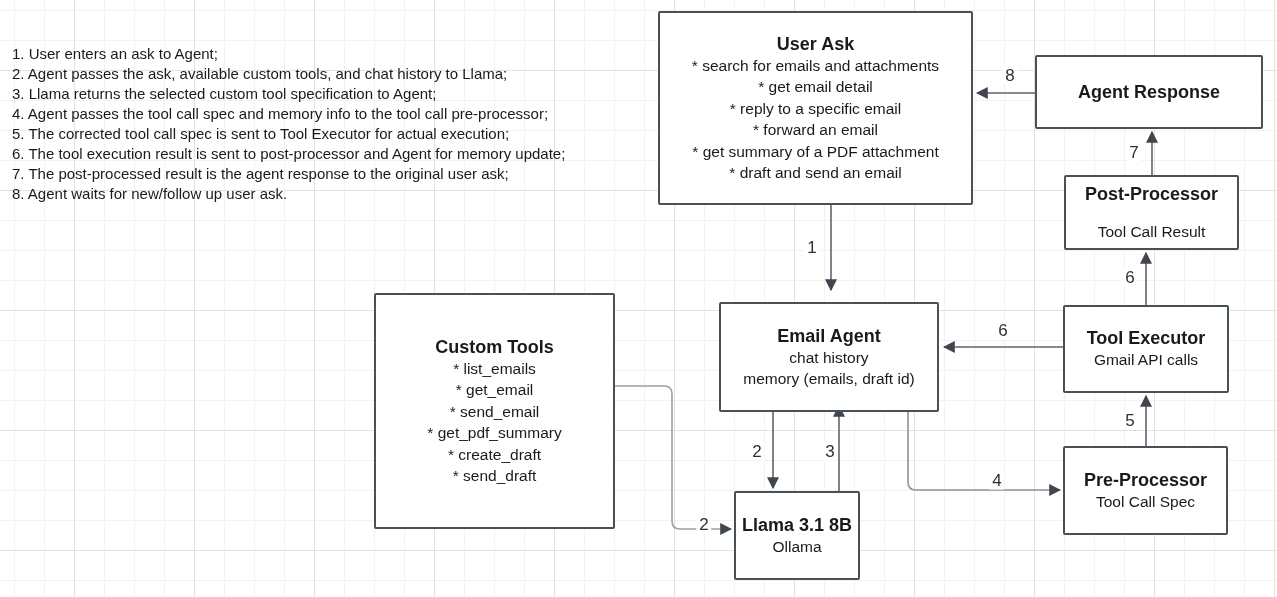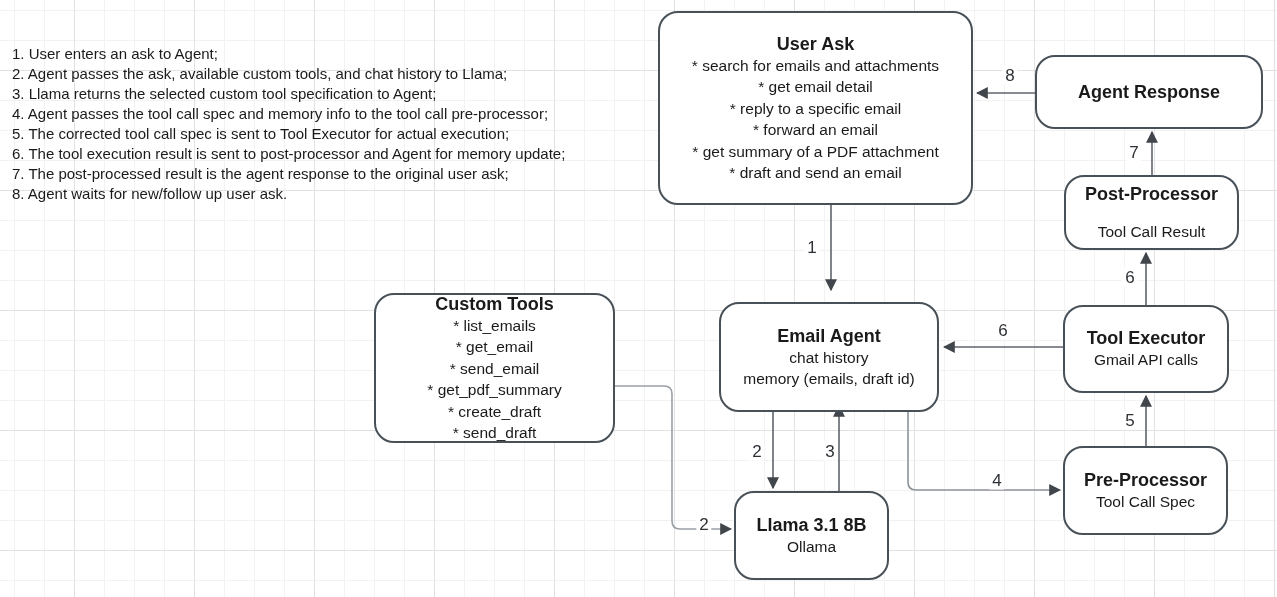--- a/index.html
+++ b/index.html
@@ -19,21 +19,21 @@
     background-position:74px 70px,74px 70px,14px 10px,14px 10px;
   }
   .notes{
     position:absolute;left:12px;top:44px;
     font-size:15px;line-height:20px;white-space:nowrap;
   }
   .node{
     position:absolute;box-sizing:border-box;
     background:#ffffff;
     border:2px solid #485058;
-    border-radius:20px;
+    border-radius:2px;
     display:flex;flex-direction:column;
     align-items:center;justify-content:center;
     text-align:right;
     font-size:15.5px;line-height:21.5px;
   }
   .node .title{font-weight:bold;font-size:18px;line-height:22px;}
   .edges-svg{position:absolute;left:0;top:0;pointer-events:none;}
   .edge-label{
     position:absolute;transform:translate(-50%,-50%);
     font-size:17px;color:#2d3135;background:#ffffff;
@@ -123,28 +123,28 @@
     <div class="title">Pre-Processor</div>
     <div>Tool Call Spec</div>
   </div>
 
   <div class="node" style="left:719px;top:302px;width:220px;height:110px;">
     <div class="title">Email Agent</div>
     <div>chat history</div>
     <div>memory (emails, draft id)</div>
   </div>
 
-  <div class="node" style="left:374px;top:293px;width:241px;height:150px;">
+  <div class="node" style="left:374px;top:293px;width:241px;height:236px;">
     <div class="title">Custom Tools</div>
     <div>* list_emails</div>
     <div>* get_email</div>
     <div>* send_email</div>
     <div>* get_pdf_summary</div>
     <div>* create_draft</div>
     <div>* send_draft</div>
   </div>
 
-  <div class="node" style="left:734px;top:491px;width:155px;height:89px;">
+  <div class="node" style="left:734px;top:491px;width:126px;height:89px;">
     <div class="title">Llama 3.1 8B</div>
     <div>Ollama</div>
   </div>
 
 </div>
 
 </body></html>

